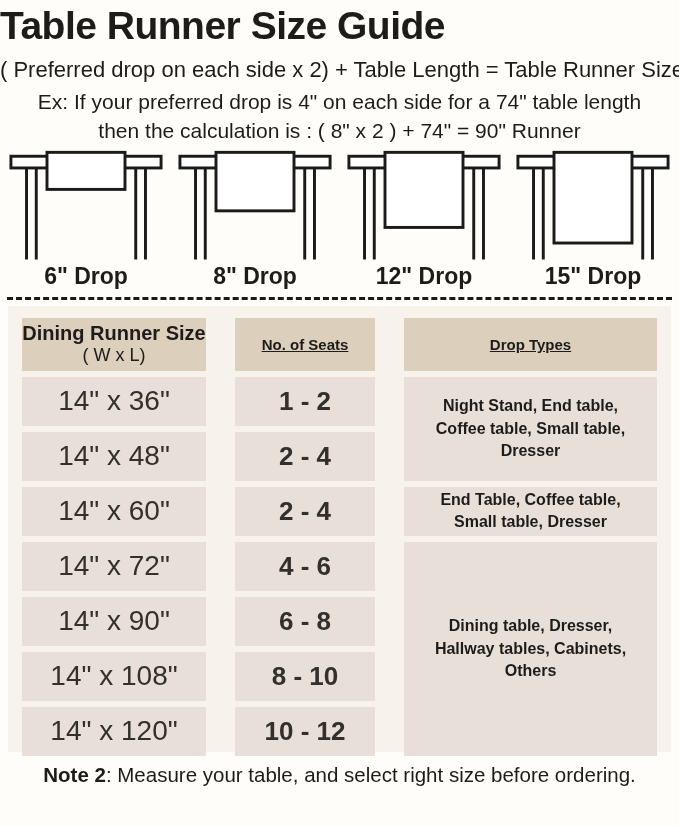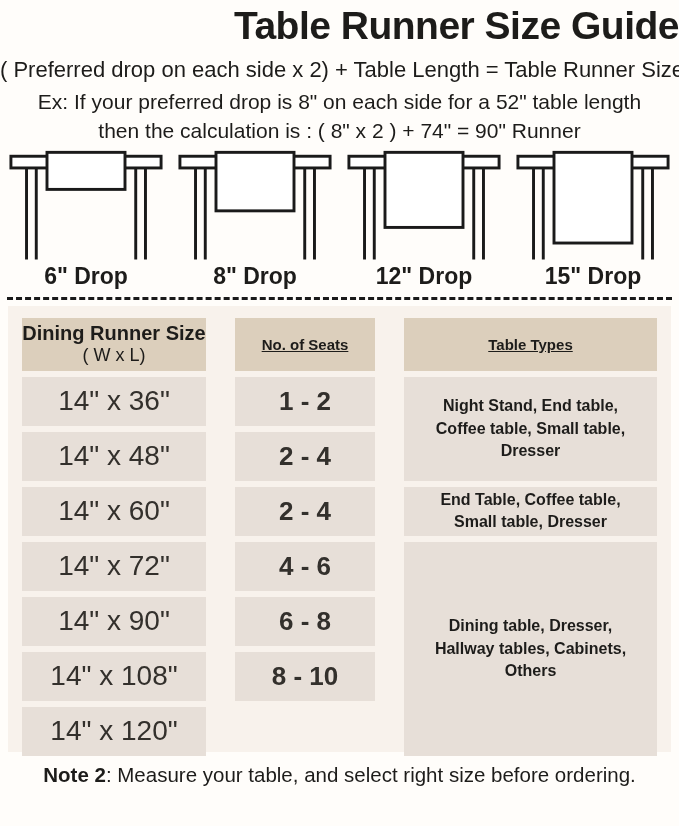--- a/index.html
+++ b/index.html
@@ -14,21 +14,21 @@
   .page {
     width: 679px;
     height: 826px;
     margin: 0 auto;
     background: var(--page-bg, #fffdfa);
     font-family: "Liberation Sans", sans-serif;
     color: var(--ink, #1d1c1a);
     overflow: hidden;
   }
   .title {
-    text-align: right;
+    text-align: left;
     font-size: 39px;
     font-weight: 700;
     letter-spacing: -0.5px;
     padding-top: 3px;
     line-height: 1.2;
   }
   .formula {
     text-align: center;
     font-size: 22px;
     margin-top: 7px;
@@ -106,21 +106,21 @@
   .note-label { font-weight: 700; }
 </style>
 </head>
 <body>
 
 <div class="page">
 
   <h1 class="title">Table Runner Size Guide</h1>
 
   <div class="formula">( Preferred drop on each side x 2) + Table Length = Table Runner Size</div>
-  <div class="example-line1">Ex: If your preferred drop is 8" on each side for a 52" table length</div>
+  <div class="example-line1">Ex: If your preferred drop is 4" on each side for a 74" table length</div>
   <div class="example-line2">then the calculation is : ( 8" x 2 ) + 74" = 90" Runner</div>
 
   <div class="diagrams">
     <div class="diagram">
       <svg viewBox="0 0 160 112">
         <path d="M19 18 V112 M29 18 V112 M131 18 V112 M141 18 V112" stroke="#1a1a1a" stroke-width="3" fill="none"></path>
         <rect x="3" y="6" width="154" height="12" fill="#ffffff" stroke="#1a1a1a" stroke-width="3"></rect>
         <rect class="runner-rect" x="40" y="2" width="80" height="38" fill="#ffffff" stroke="#1a1a1a" stroke-width="3"></rect>
       </svg>
       <div class="drop-label">6" Drop</div>
@@ -153,41 +153,42 @@
 
   <hr class="dashline">
 
   <div class="size-table">
 
     <div class="cell header">
       <div class="hdr-line1">Dining Runner Size</div>
       <div class="hdr-line2">( W x L)</div>
     </div>
     <div class="cell header hdr-seats">No. of Seats</div>
-    <div class="cell header hdr-types">Table Types</div>
+    <div class="cell header hdr-types">Drop Types</div>
 
     <div class="cell size-cell" style="grid-column:1;grid-row:2">14" x 36"</div>
     <div class="cell seats-cell" style="grid-column:2;grid-row:2">1 - 2</div>
 
     <div class="cell size-cell" style="grid-column:1;grid-row:3">14" x 48"</div>
     <div class="cell seats-cell" style="grid-column:2;grid-row:3">2 - 4</div>
 
     <div class="cell size-cell" style="grid-column:1;grid-row:4">14" x 60"</div>
     <div class="cell seats-cell" style="grid-column:2;grid-row:4">2 - 4</div>
 
     <div class="cell size-cell" style="grid-column:1;grid-row:5">14" x 72"</div>
     <div class="cell seats-cell" style="grid-column:2;grid-row:5">4 - 6</div>
 
     <div class="cell size-cell" style="grid-column:1;grid-row:6">14" x 90"</div>
     <div class="cell seats-cell" style="grid-column:2;grid-row:6">6 - 8</div>
 
     <div class="cell size-cell" style="grid-column:1;grid-row:7">14" x 108"</div>
     <div class="cell seats-cell" style="grid-column:2;grid-row:7">8 - 10</div>
 
     <div class="cell size-cell" style="grid-column:1;grid-row:8">14" x 120"</div>
+    <div class="cell seats-cell" style="grid-column:2;grid-row:8">10 - 12</div>
 
     <div class="cell types-cell types-a">
       <div class="wrapbox">Night Stand, End table, Coffee table, Small table, Dresser</div>
     </div>
     <div class="cell types-cell types-b">
       <div class="wrapbox">End Table, Coffee table, Small table, Dresser</div>
     </div>
     <div class="cell types-cell types-c">
       <div class="wrapbox" style="max-width:200px">Dining table, Dresser, Hallway tables, Cabinets, Others</div>
     </div>

